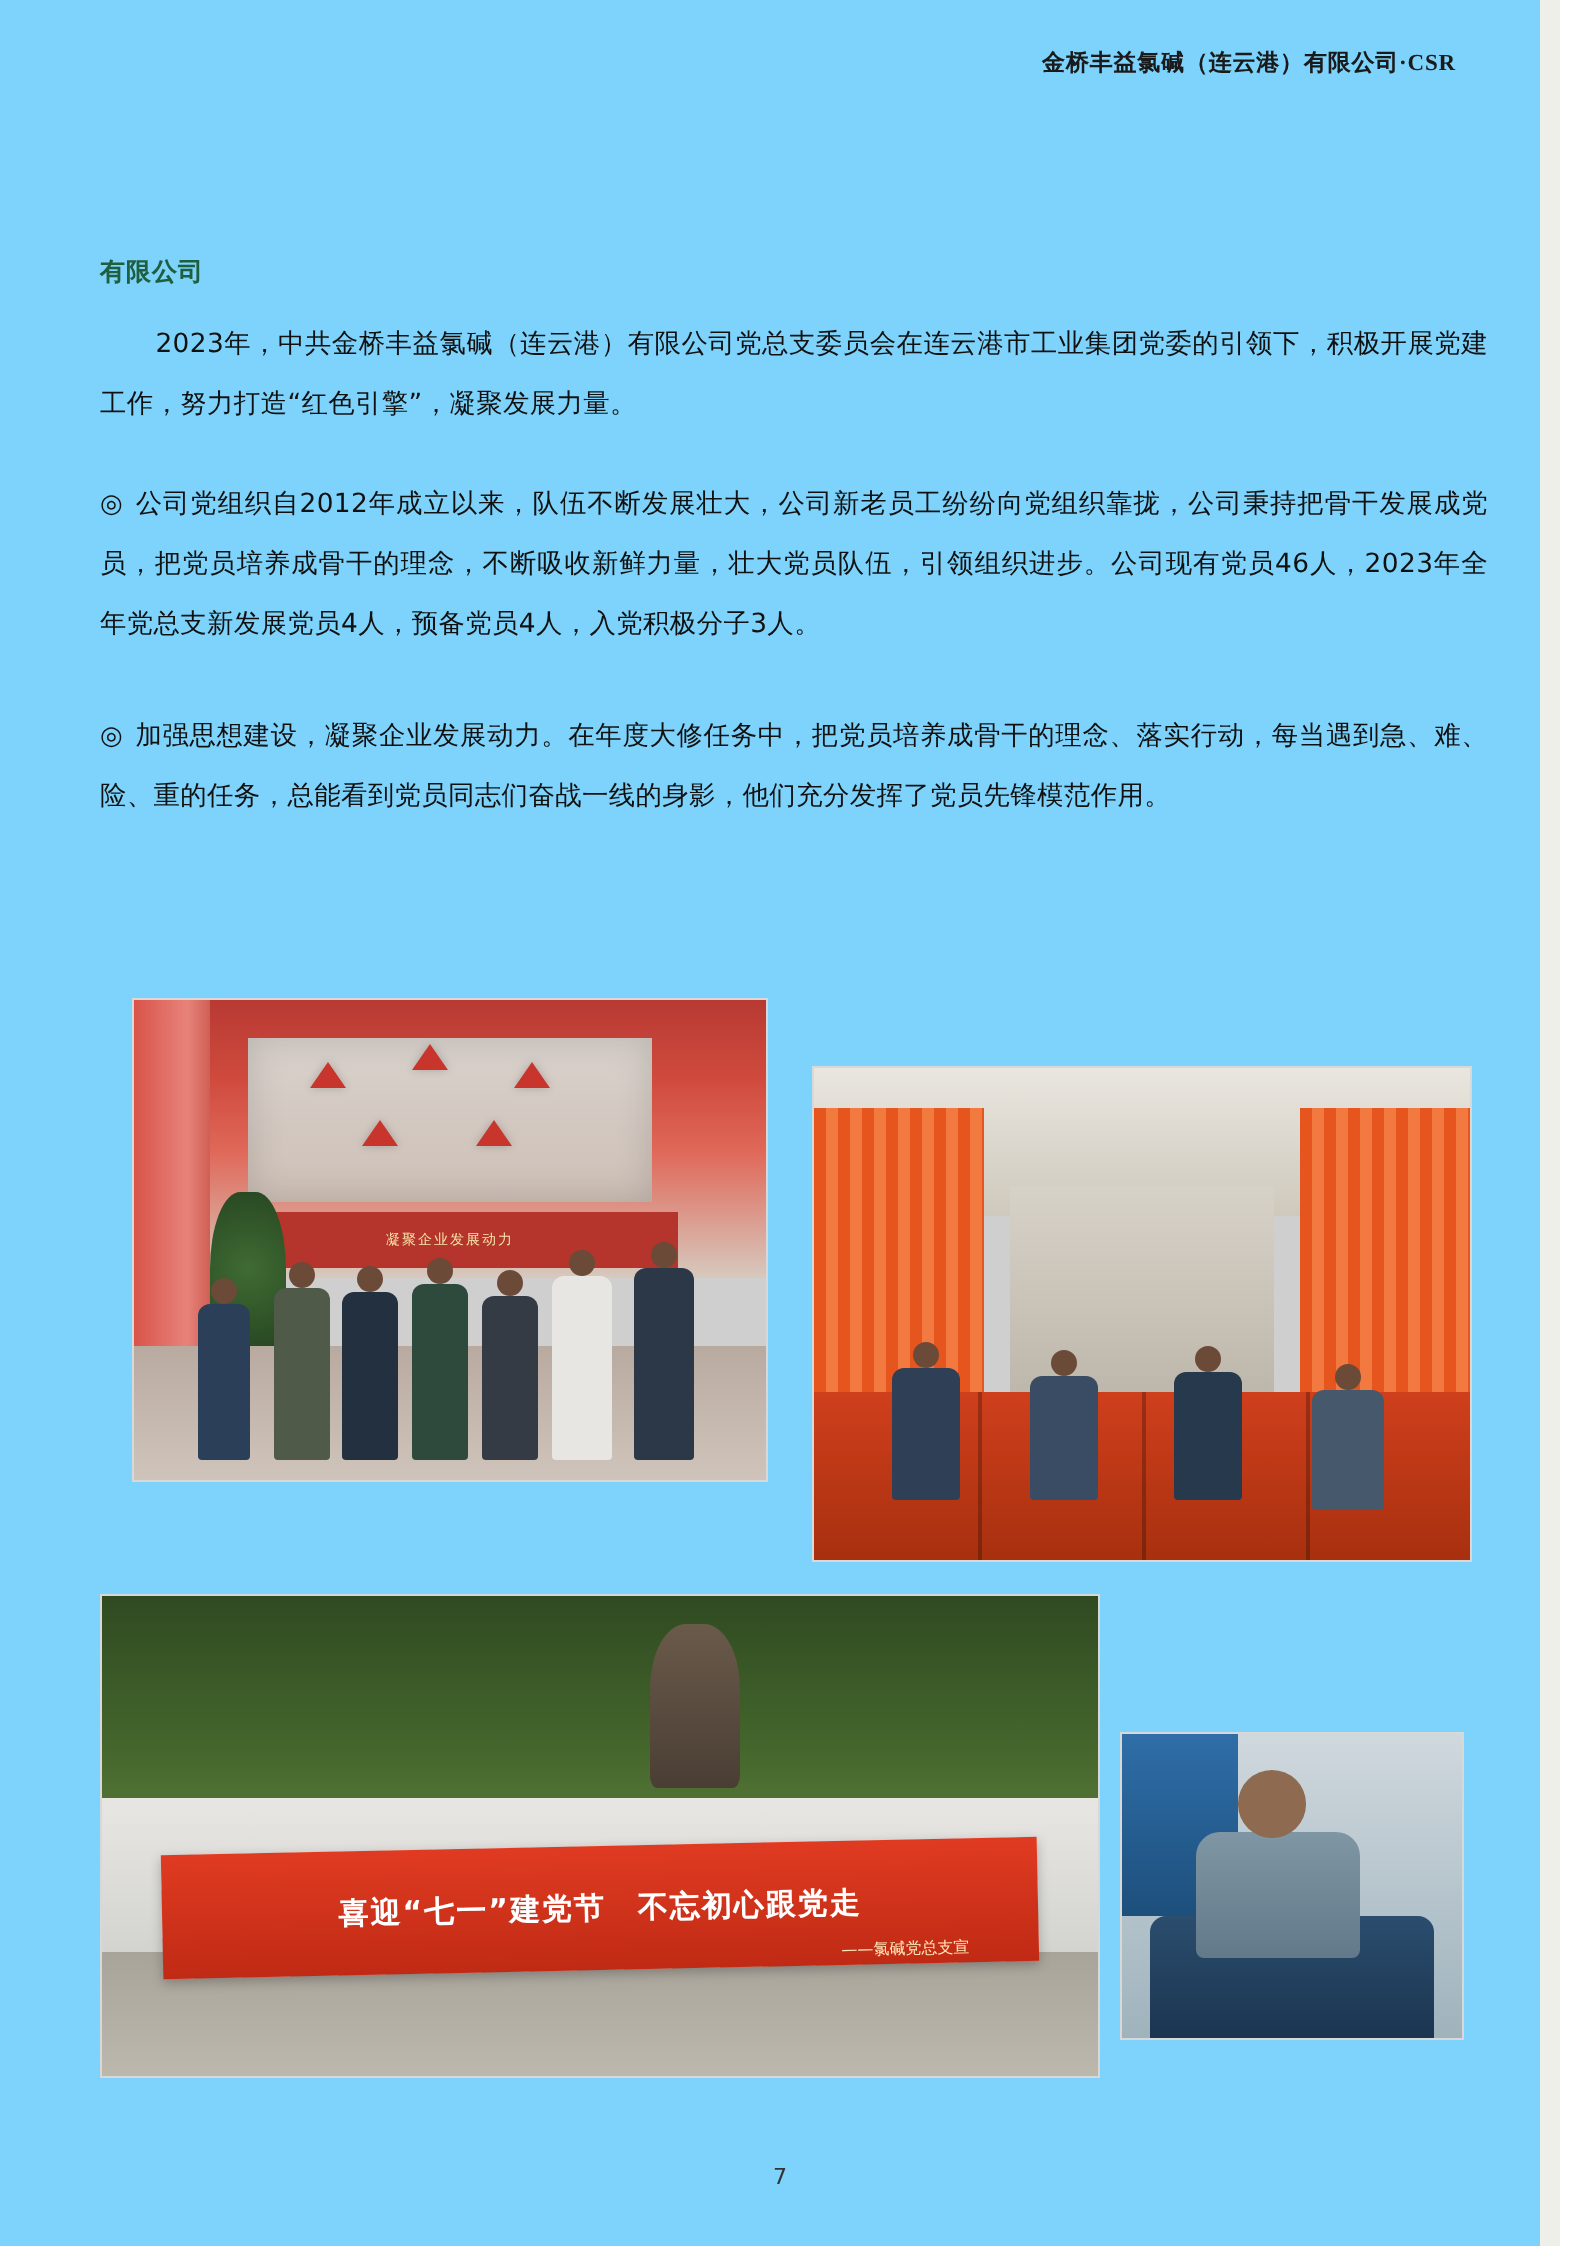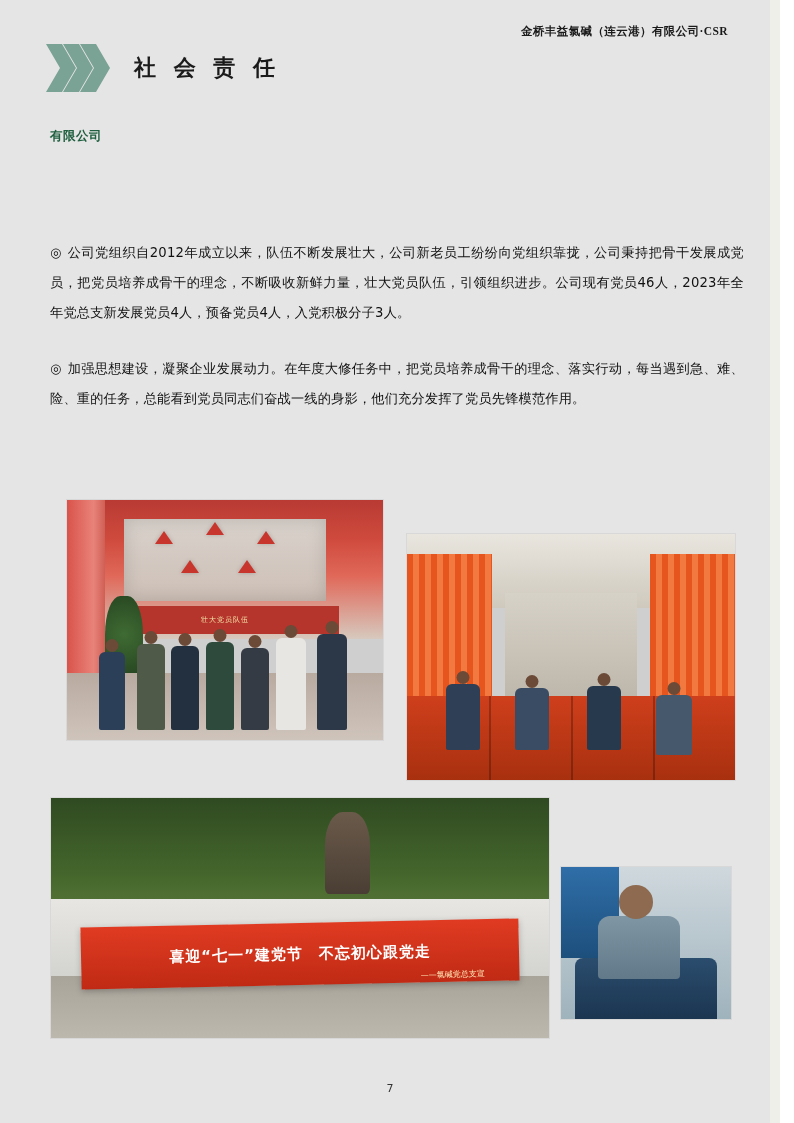--- a/index.html
+++ b/index.html
@@ -12,21 +12,21 @@
     height: 1123px;
     position: relative;
     font-family: "Liberation Serif", "DejaVu Serif", serif;
     overflow: hidden;
   }
   .page {
     position: absolute;
     left: 0; top: 0;
     width: 780px;
     height: 1123px;
-    background: #e5e5e5;
+    background: #7dd3fc;
   }
   
   .edge-bar {
     position: absolute;
     right: 0; top: 0;
     width: 10px;
     height: 1123px;
     background: #efefe9;
   }
   .header-right {
@@ -236,50 +236,43 @@
 </style>
 </head>
 <body>
 
 <div class="page">
 
   <div class="edge-bar"></div>
 
   <div class="header-right">金桥丰益氯碱（连云港）有限公司·CSR</div>
 
-  <div class="section-head">
-    <svg class="chevrons" viewBox="0 0 72 48">
-      <polygon points="0,0 16,0 30,24 16,48 0,48 14,24" fill="#7aa396"></polygon>
-      <polygon points="17,0 33,0 47,24 33,48 17,48 31,24" fill="#7aa396"></polygon>
-      <polygon points="34,0 50,0 64,24 50,48 34,48 48,24" fill="#7aa396"></polygon>
-    </svg>
-    <span class="section-title">社 会 责 任</span>
-  </div>
 
   <div class="subheading">有限公司</div>
 
+  <div class="body-block" id="para-intro">2023年，中共金桥丰益氯碱（连云港）有限公司党总支委员会在连云港市工业集团党委的引领下，积极开展党建工作，努力打造“红色引擎”，凝聚发展力量。</div>
 
   <div class="body-block" id="para-one">
     <span class="bullet-mark">◎</span><span>公司党组织自2012年成立以来，队伍不断发展壮大，公司新老员工纷纷向党组织靠拢，公司秉持把骨干发展成党员，把党员培养成骨干的理念，不断吸收新鲜力量，壮大党员队伍，引领组织进步。公司现有党员46人，2023年全年党总支新发展党员4人，预备党员4人，入党积极分子3人。</span>
   </div>
 
   <div class="body-block" id="para-two">
     <span class="bullet-mark">◎</span><span>加强思想建设，凝聚企业发展动力。在年度大修任务中，把党员培养成骨干的理念、落实行动，每当遇到急、难、险、重的任务，总能看到党员同志们奋战一线的身影，他们充分发挥了党员先锋模范作用。</span>
   </div>
 
   <div class="photo" id="photo-1">
     <div class="inner">
       <div class="sky"></div>
       <div class="wallpanel"></div>
       <div class="star s1"></div>
       <div class="star s2"></div>
       <div class="star s3"></div>
       <div class="star s4"></div>
       <div class="star s5"></div>
-      <div class="redband">壮大党员队伍</div>
+      <div class="redband">凝聚企业发展动力</div>
       <div class="pillar"></div>
       <div class="greenery"></div>
       <div class="floor"></div>
       <div class="person" style="left:10%;width:26px;height:78px;background:#2b3f59;">
           <span class="head"></span>
         </div>
       <div class="person" style="left:22%;width:28px;height:86px;background:#4f5a48;">
           <span class="head"></span>
         </div>
       <div class="person" style="left:33%;width:28px;height:84px;background:#23303f;">

